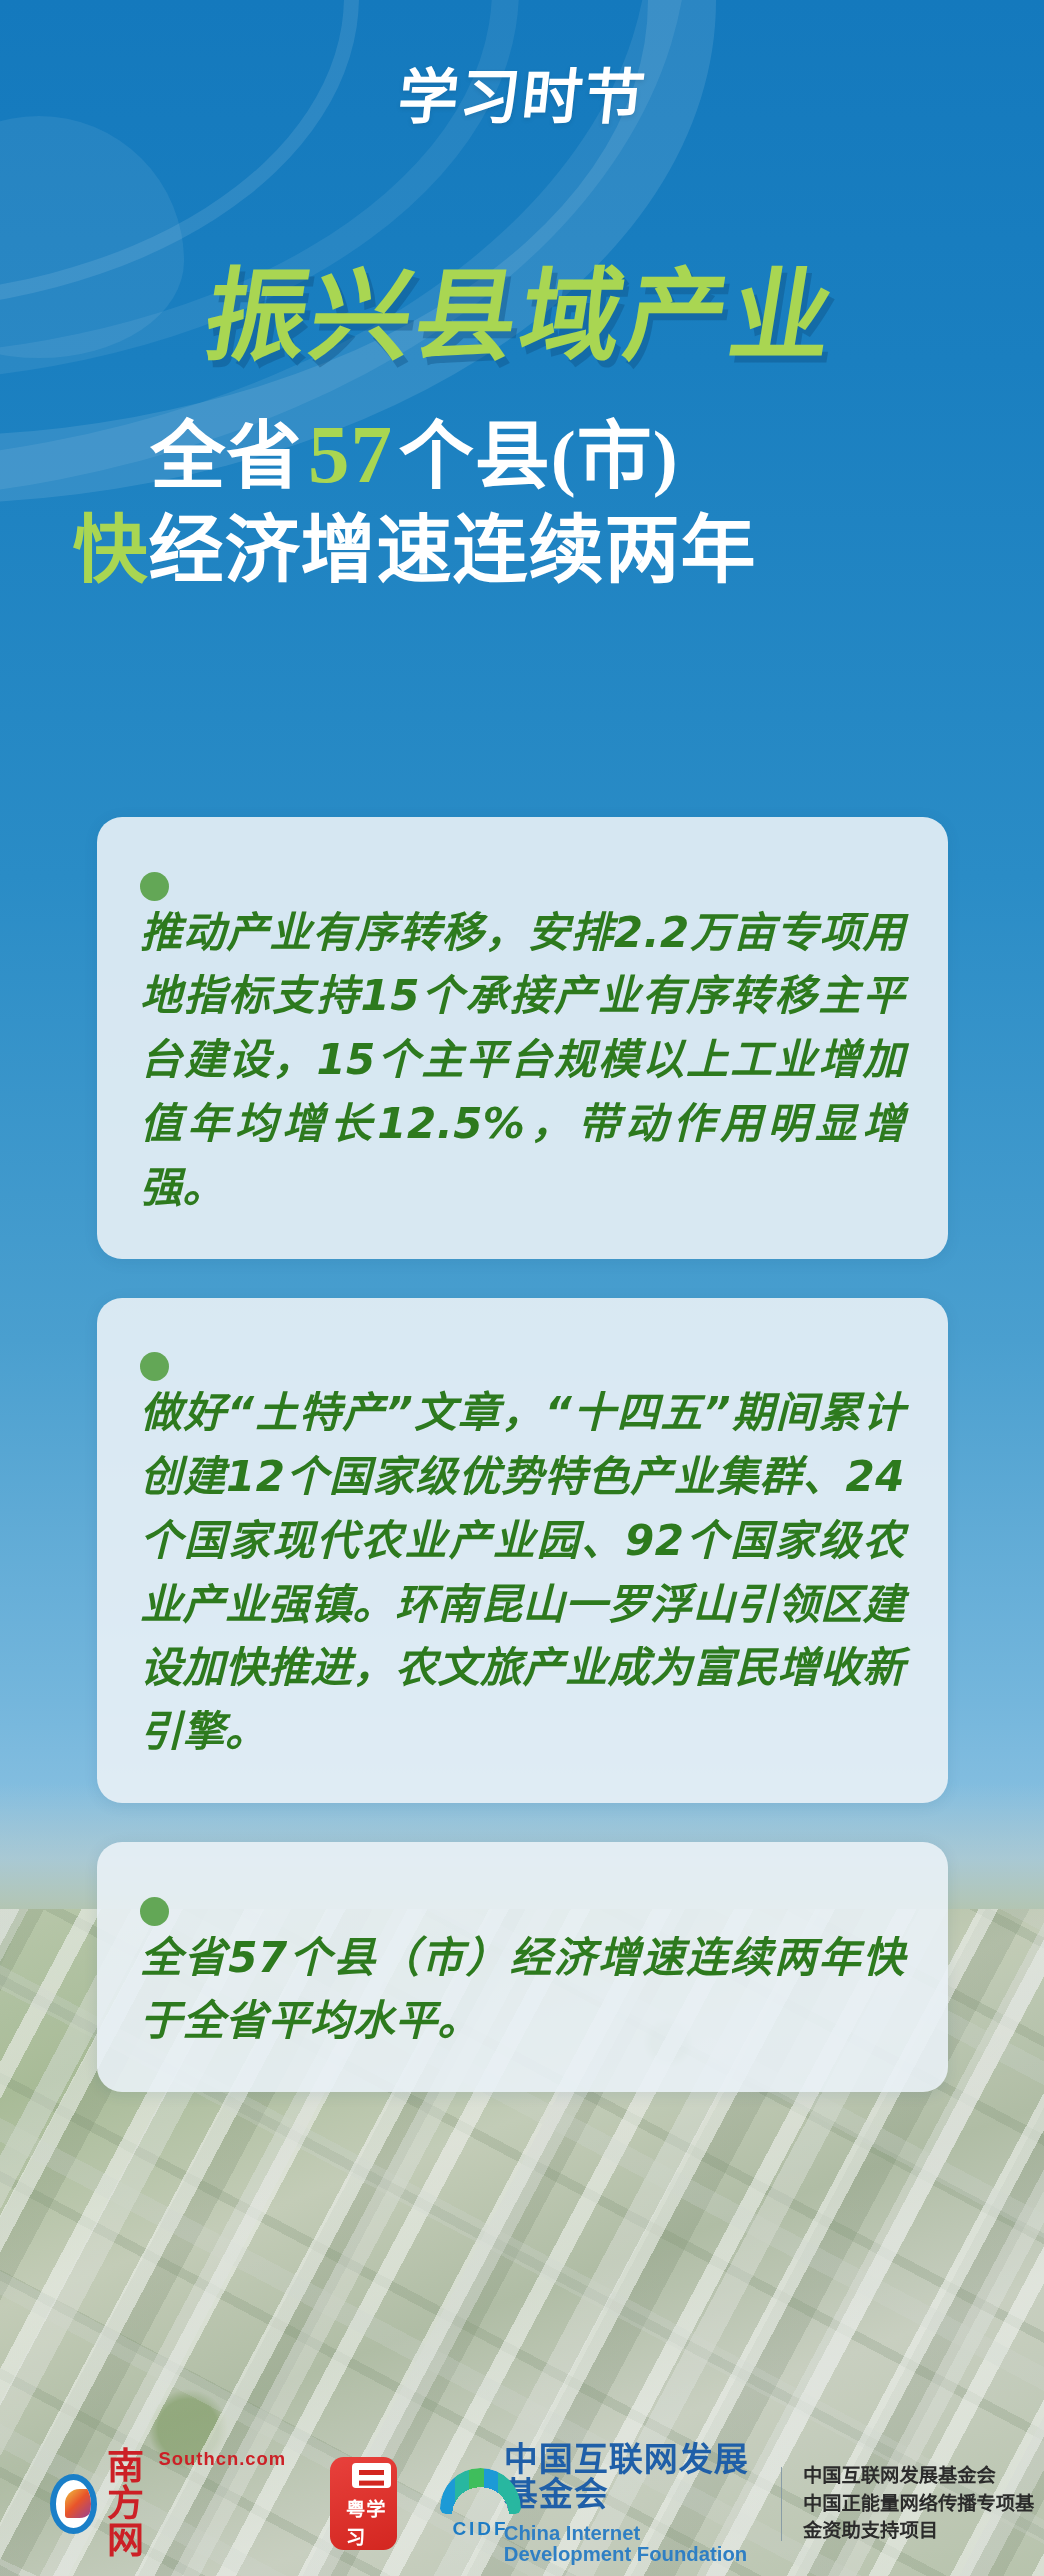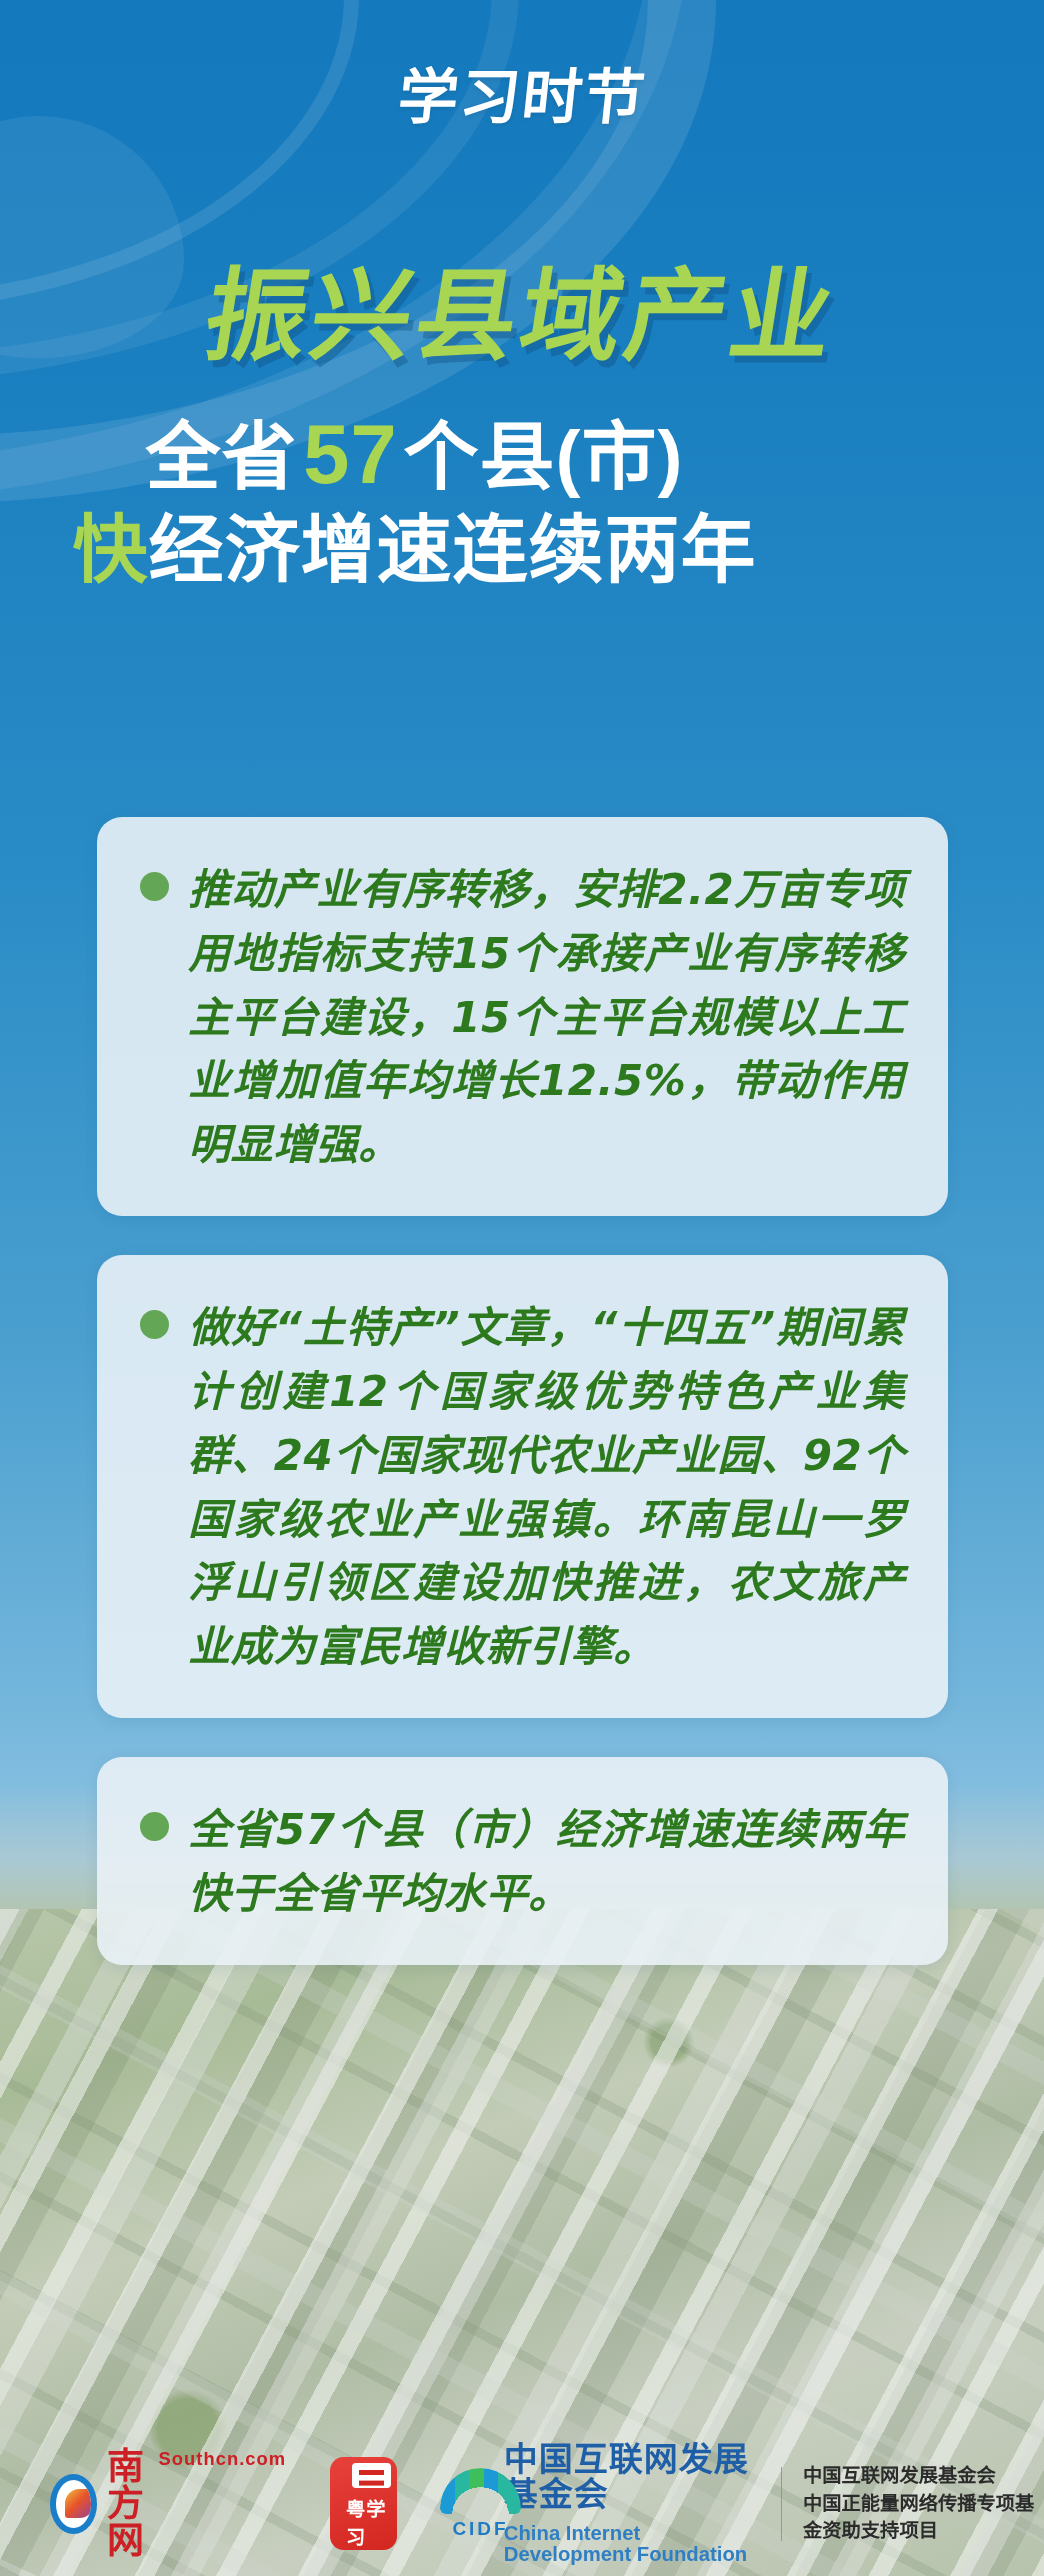--- a/index.html
+++ b/index.html
@@ -83,21 +83,21 @@
     color:#a9d652;
     letter-spacing:3.9px;
     font-family:"DejaVu Sans","Liberation Sans",sans-serif;
     transform:skewX(-9deg);
     text-shadow:5.8px 6.8px 0 rgba(12,72,120,.35);
   }
 
   
   .subs{
     position:absolute;top:404px;left:0;width:829px;text-align:center;z-index:6;
-    font-family:Liberation Sans, sans-serif;
+    font-family:Liberation Serif, serif;
   }
   .sub-line{
     font-size:75px;
     font-weight:bold;
     color:#ffffff;
     line-height:1.22;
     letter-spacing:1px;
     white-space:nowrap;
   }
   .sub-num{color:#a9d652;font-size:83px;padding:0 5.8px;}
@@ -108,21 +108,21 @@
   .card{
     position:relative;
     margin:0 auto 39px auto;
     width:851px;
     box-sizing:border-box;
     padding:41px 43px 39px 43px;
     border-radius:25px;
     background:rgba(233,241,246,.90);
     box-shadow:0 2.9px 13.5px rgba(20,70,110,.10);
   }
-  .card-inner{display:flex;align-items:flex-start;}
+  .card-inner{display:flex;align-items:flex-start;flex-direction:column;}
   .bullet{
     flex:0 0 auto;
     width:29px;height:29px;border-radius:50%;
     background:#63a756;
     margin-top:13.5px;margin-right:19.3px;
   }
   .card-text{
     flex:1 1 auto;
     color:#2d7a1e;
     font-size:42px;

